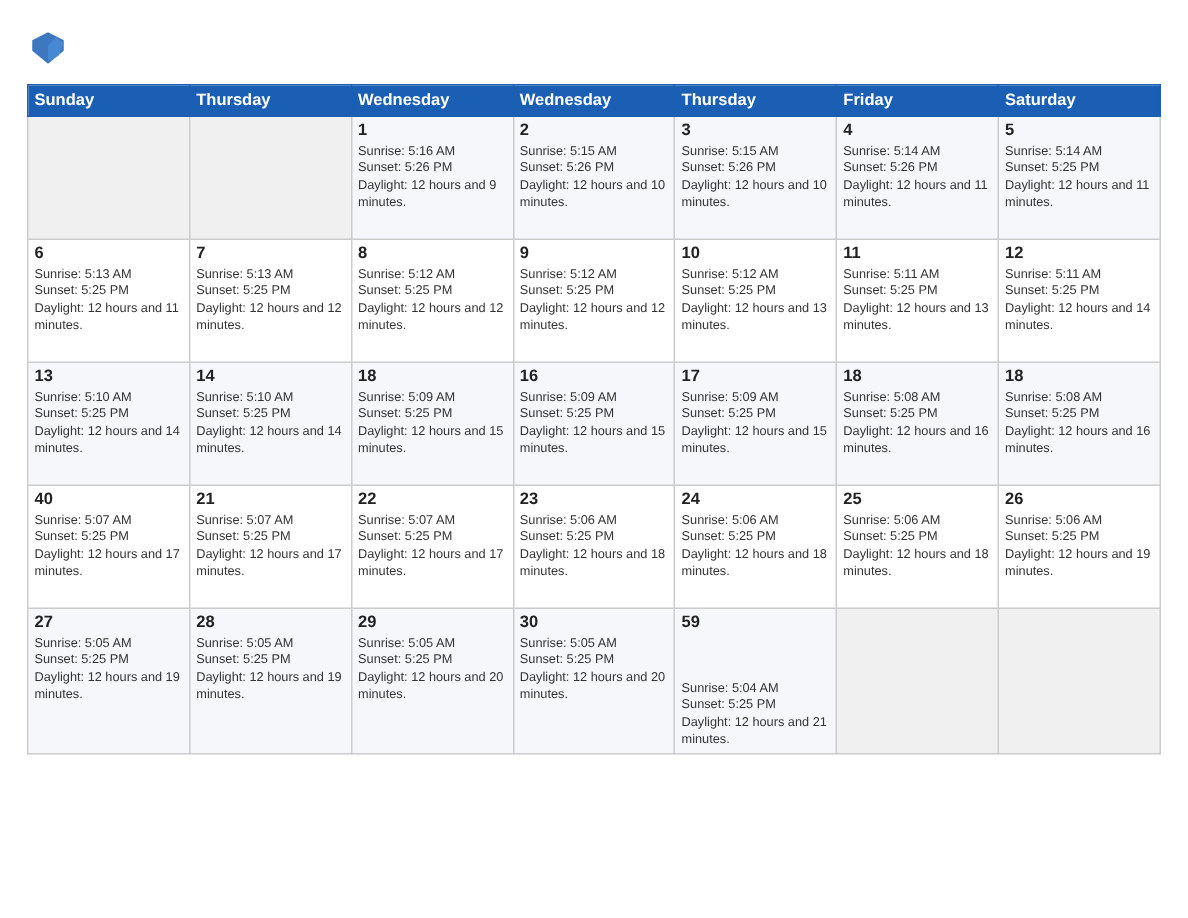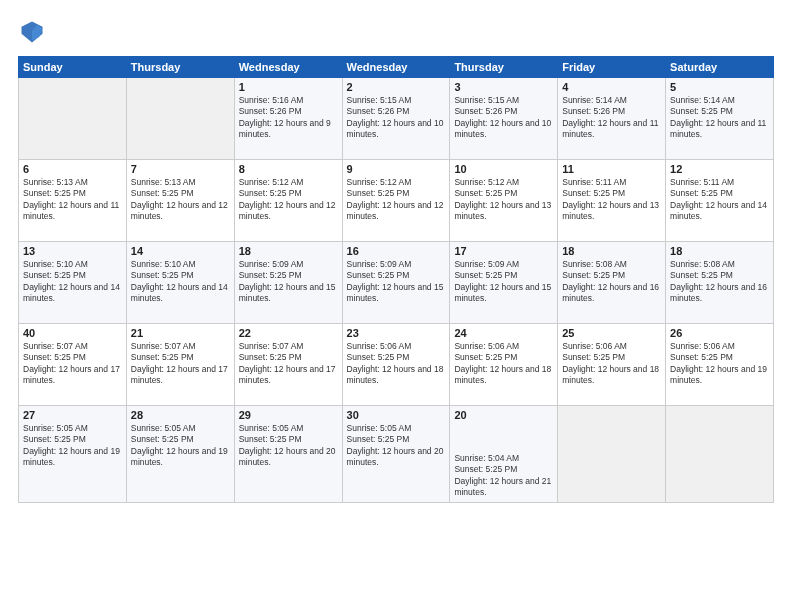--- a/index.html
+++ b/index.html
@@ -321,21 +321,21 @@
 Sunset: 5:25 PM
 Daylight: 12 hours and 20 minutes.</div>
           </td>
           <td>
             <span class="day-number">30</span>
             <div class="cell-text" style="white-space: pre-line;">Sunrise: 5:05 AM
 Sunset: 5:25 PM
 Daylight: 12 hours and 20 minutes.</div>
           </td>
           <td>
-            <span class="day-number">20</span>
+            <span class="day-number">59</span>
             <div class="cell-text" style="white-space: pre-line; margin-top: 32px;">Sunrise: 5:04 AM
 Sunset: 5:25 PM
 Daylight: 12 hours and 21 minutes.</div>
           </td>
           <td class="empty-cell"></td>
           <td class="empty-cell"></td>
         </tr>
       </tbody>
   </table>
 </div>

